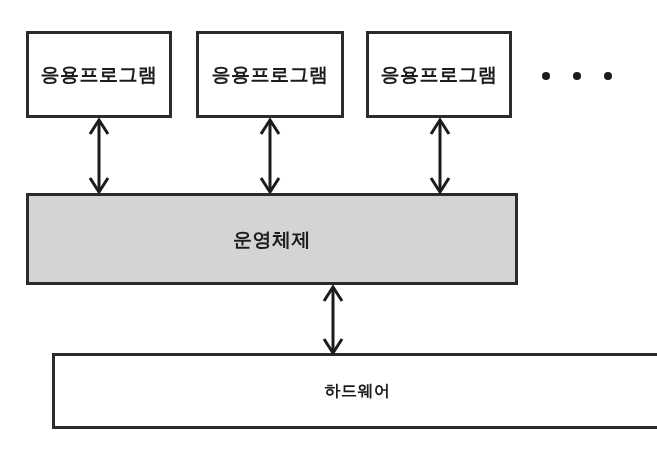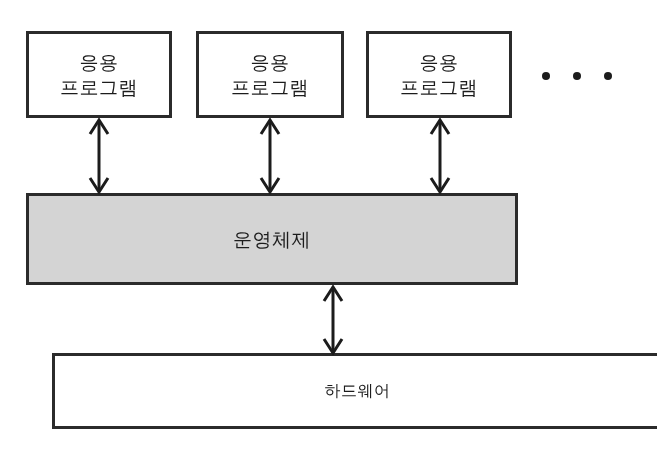--- a/index.html
+++ b/index.html
@@ -19,25 +19,26 @@
     position: absolute;
     left: 0;
     top: 0;
     width: 657px;
     height: 460px;
   }
   .node {
     position: absolute;
     box-sizing: border-box;
     display: flex;
-    flex-direction: column;
+    flex-direction: row;
     align-items: center;
     justify-content: center;
     text-align: right;
     line-height: 1.28;
+    font-weight: bold;
   }
   .app-node {
     border: 3px solid #2b2b2b;
     background: #ffffff;
     font-size: 19px;
     letter-spacing: 0.5px;
   }
   .app-node .label-line {
     display: block;
     white-space: nowrap;

